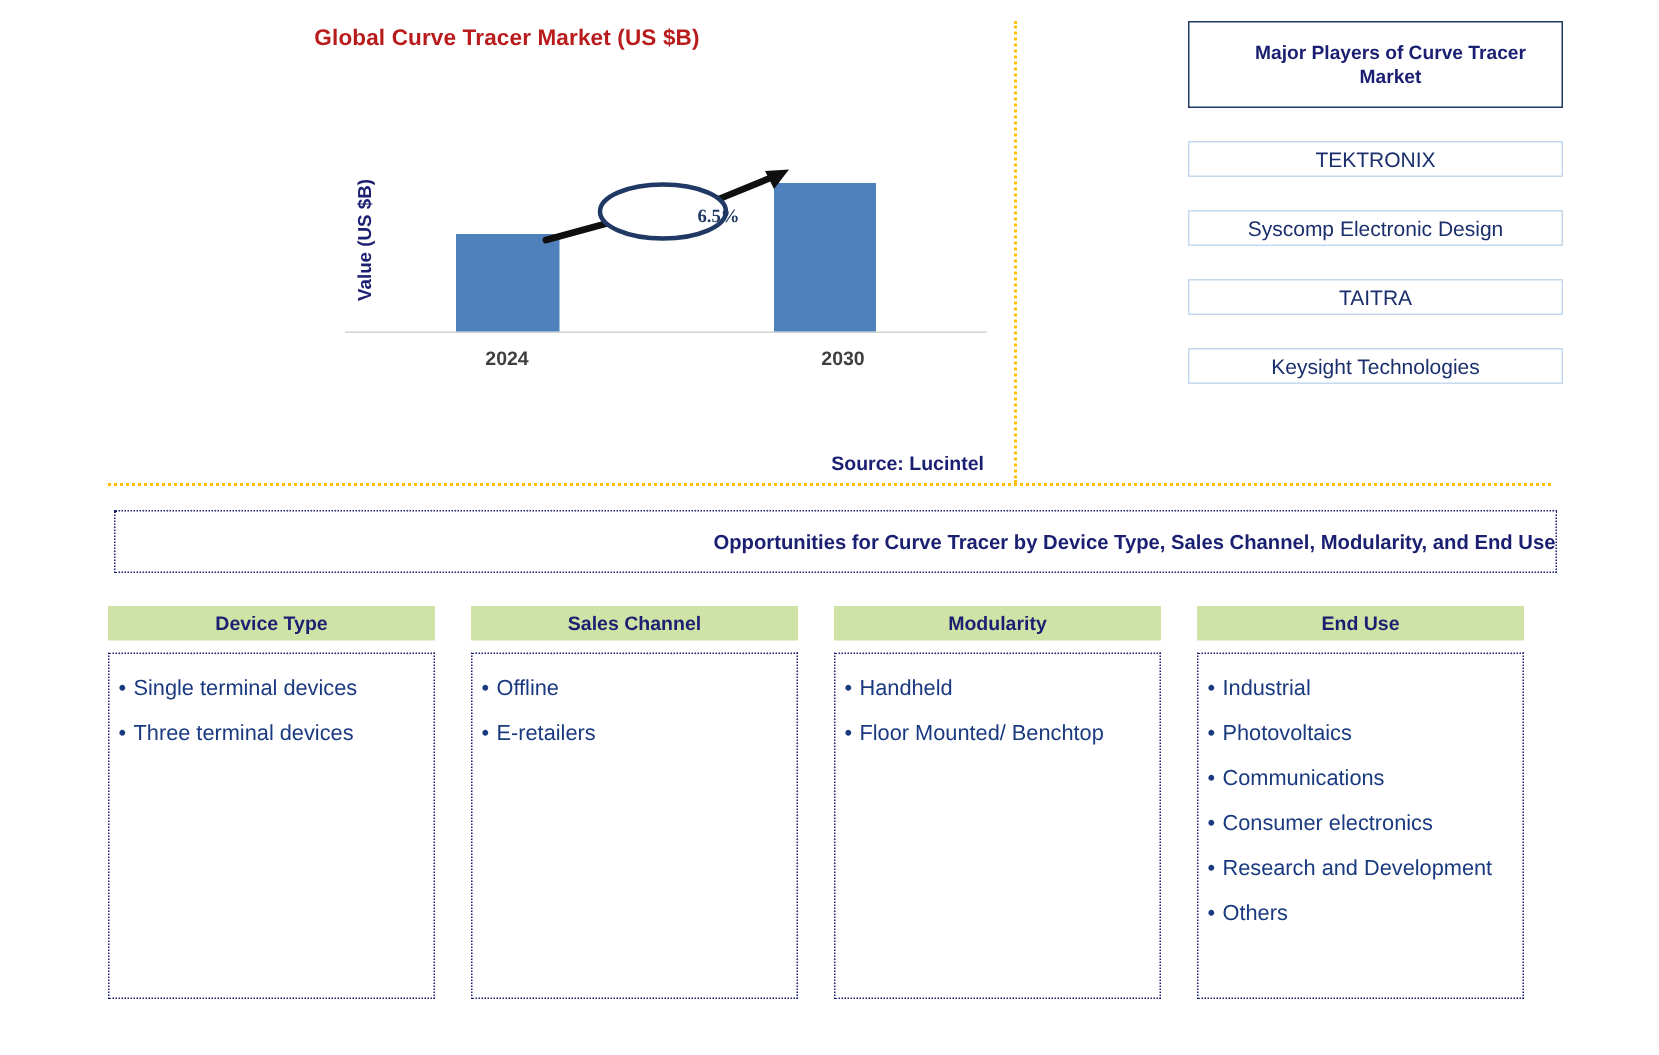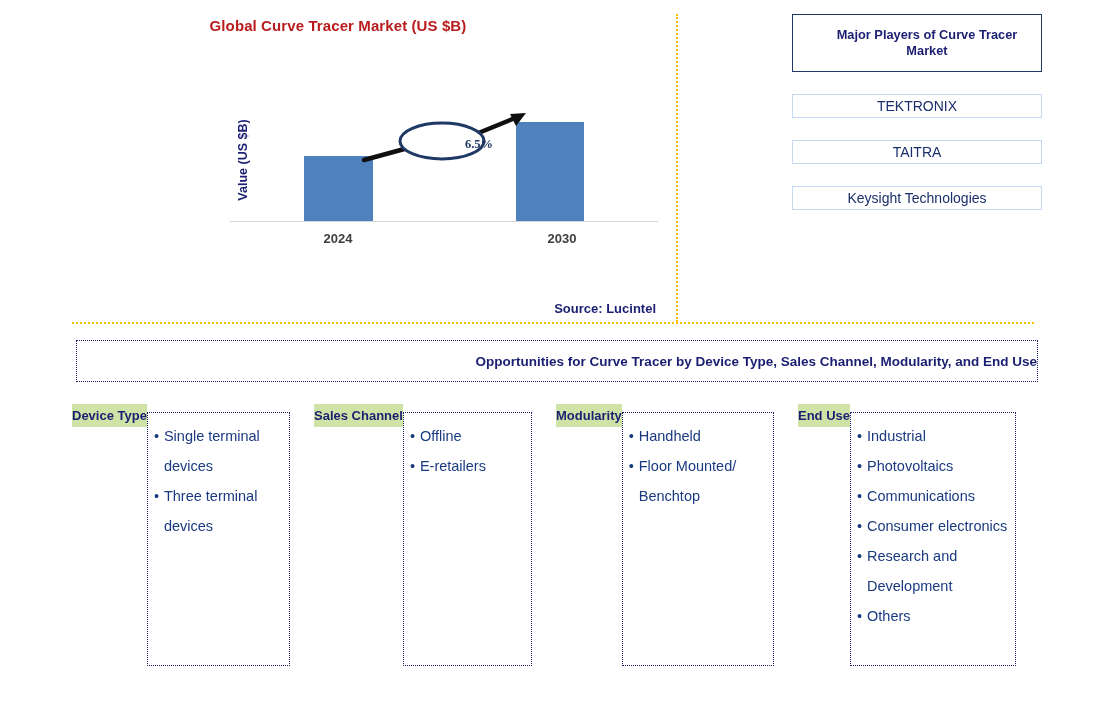--- a/index.html
+++ b/index.html
@@ -170,21 +170,21 @@
   #categories {
     position: absolute;
     left: 72px; top: 404px;
     width: 962px; height: 262px;
     display: flex;
     gap: 24px;
   }
   .category-col {
     width: 218px;
     display: flex;
-    flex-direction: row;
+    flex-direction: column;
   }
   .category-header {
     background: #cfe3a7;
     height: 23px;
     display: flex;
     align-items: center;
     justify-content: center;
   }
   .category-header span {
     font-size: 13px;
@@ -252,20 +252,23 @@
 
 <div id="players-panel">
   <div id="players-header">
     <span>Major Players of Curve Tracer Market</span>
   </div>
 
   <div class="player-box">
     <span>TEKTRONIX</span>
   </div>
   <div class="player-box">
+    <span>Syscomp Electronic Design</span>
+  </div>
+  <div class="player-box">
     <span>TAITRA</span>
   </div>
   <div class="player-box">
     <span>Keysight Technologies</span>
   </div>
 </div>
 
 <div id="opportunities-banner">
   <span>Opportunities for Curve Tracer by Device Type, Sales Channel, Modularity, and End Use</span>
 </div>

